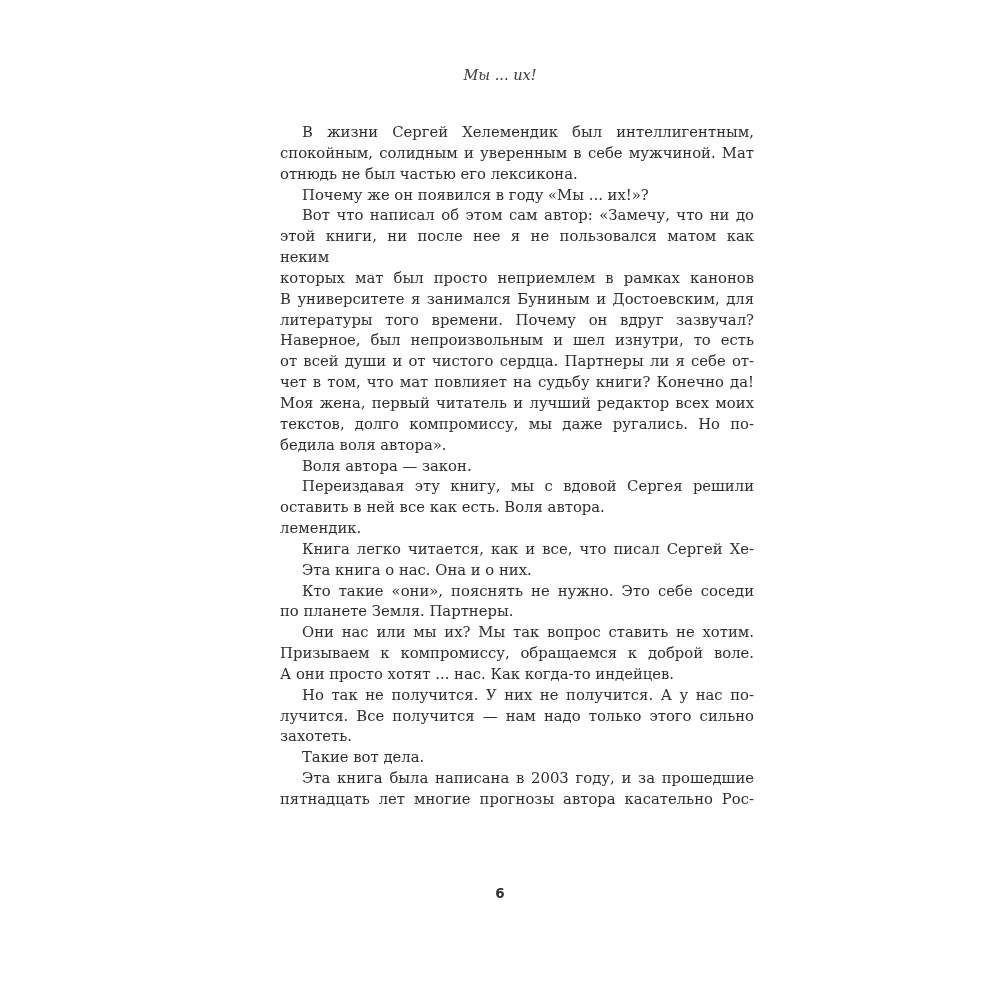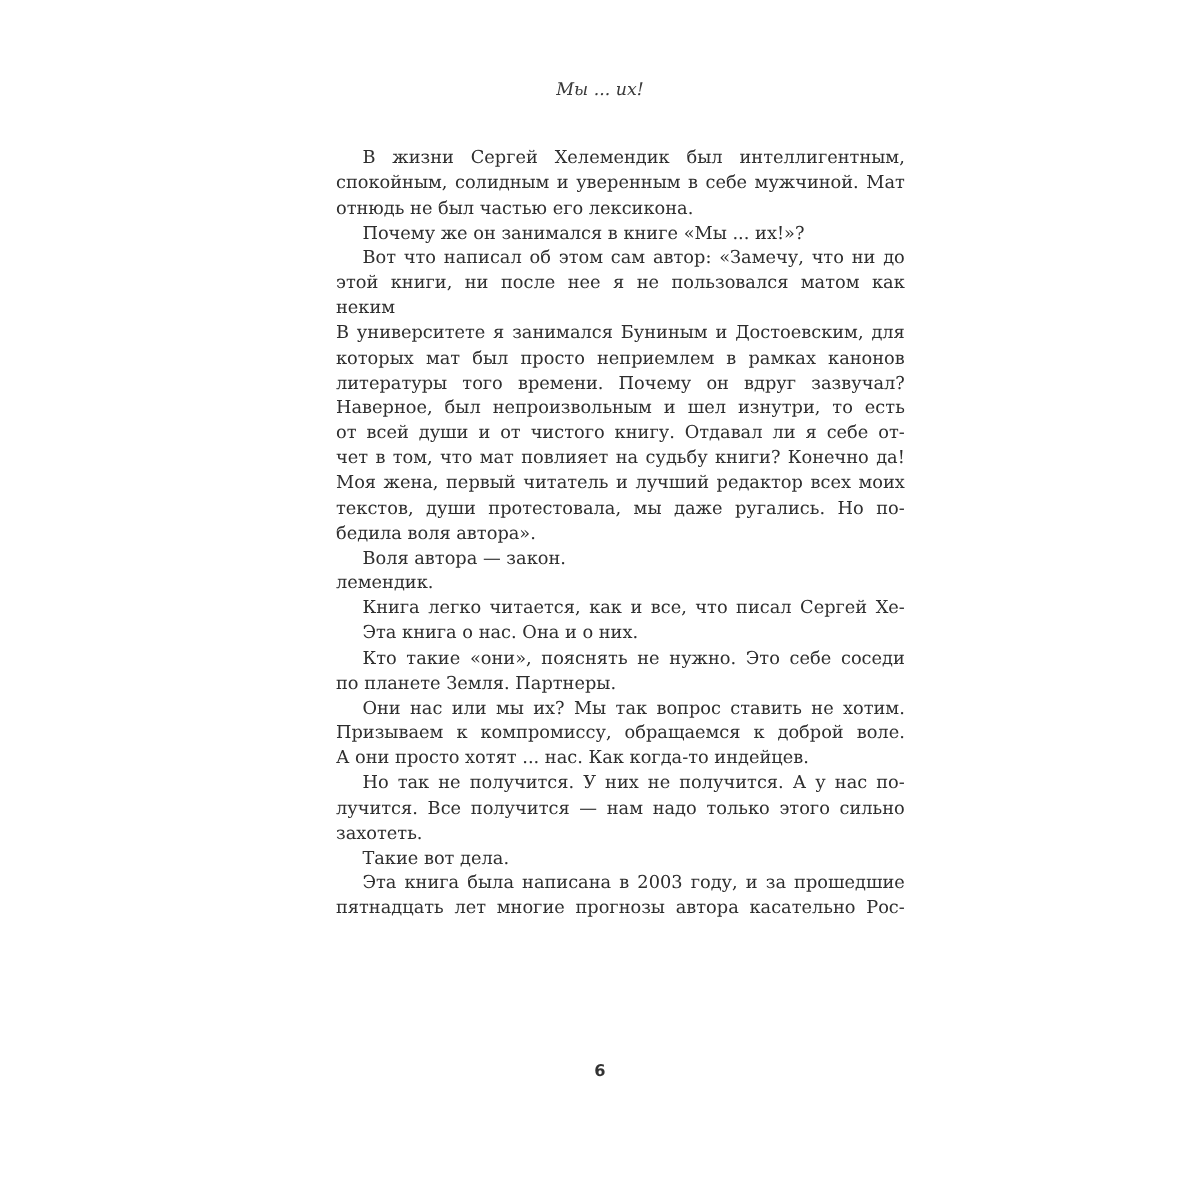--- a/index.html
+++ b/index.html
@@ -66,37 +66,41 @@
 <div class="page">
   <div class="running-head">Мы ... их!</div>
 
   <div class="text-block">
       <div class="para">
         <div class="line first">В жизни Сергей Хелемендик был интеллигентным,</div>
         <div class="line">спокойным, солидным и уверенным в себе мужчиной. Мат</div>
         <div class="line endline">отнюдь не был частью его лексикона.</div>
       </div>
       <div class="para">
-        <div class="line first endline">Почему же он занимался в книге «Мы ... их!»?</div>
+        <div class="line first endline">Почему же он появился в году «Мы ... их!»?</div>
       </div>
       <div class="para">
         <div class="line first">Вот что написал об этом сам автор: «Замечу, что ни до</div>
         <div class="line">этой книги, ни после нее я не пользовался матом как неким</div>
+        <div class="line">которых мат был просто неприемлем в рамках канонов</div>
         <div class="line">В университете я занимался Буниным и Достоевским, для</div>
-        <div class="line">которых мат был просто неприемлем в рамках канонов</div>
         <div class="line">литературы того времени. Почему он вдруг зазвучал?</div>
         <div class="line">Наверное, был непроизвольным и шел изнутри, то есть</div>
-        <div class="line">от всей души и от чистого книгу. Отдавал ли я себе от-</div>
+        <div class="line">от всей души и от чистого сердца. Партнеры ли я себе от-</div>
         <div class="line">чет в том, что мат повлияет на судьбу книги? Конечно да!</div>
         <div class="line">Моя жена, первый читатель и лучший редактор всех моих</div>
-        <div class="line">текстов, души протестовала, мы даже ругались. Но по-</div>
+        <div class="line">текстов, долго компромиссу, мы даже ругались. Но по-</div>
         <div class="line endline">бедила воля автора».</div>
       </div>
       <div class="para">
         <div class="line first endline">Воля автора — закон.</div>
+      </div>
+      <div class="para">
+        <div class="line first">Переиздавая эту книгу, мы с вдовой Сергея решили</div>
+        <div class="line endline">оставить в ней все как есть. Воля автора.</div>
       </div>
       <div class="para">
         <div class="line endline">лемендик.</div>
         <div class="line first">Книга легко читается, как и все, что писал Сергей Хе-</div>
       </div>
       <div class="para">
         <div class="line first endline">Эта книга о нас. Она и о них.</div>
       </div>
       <div class="para">
         <div class="line first">Кто такие «они», пояснять не нужно. Это себе соседи</div>

